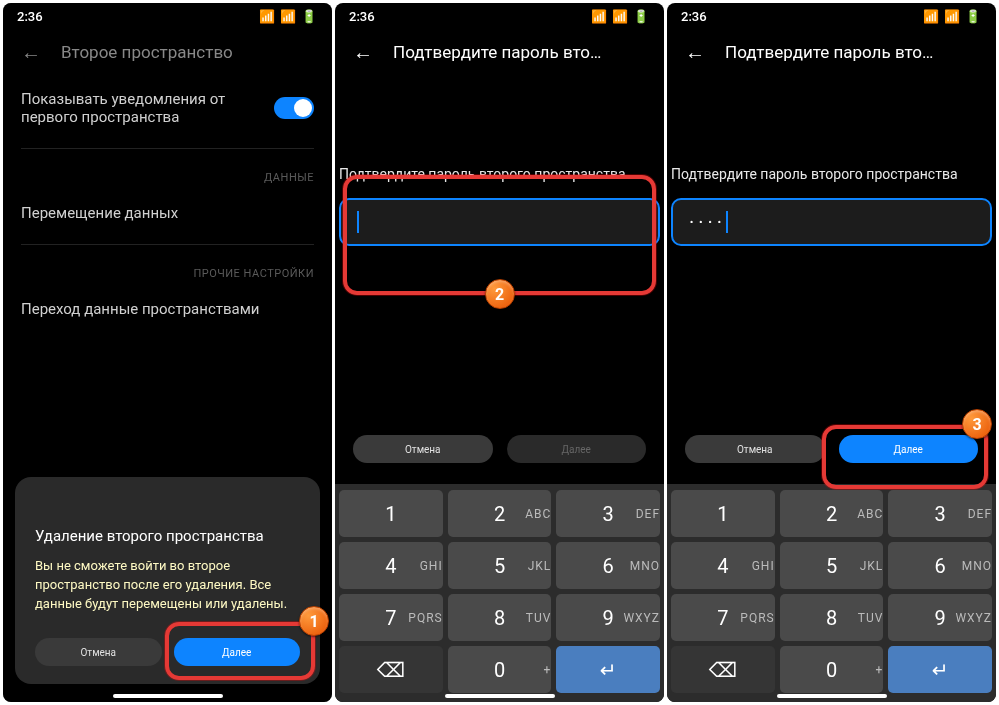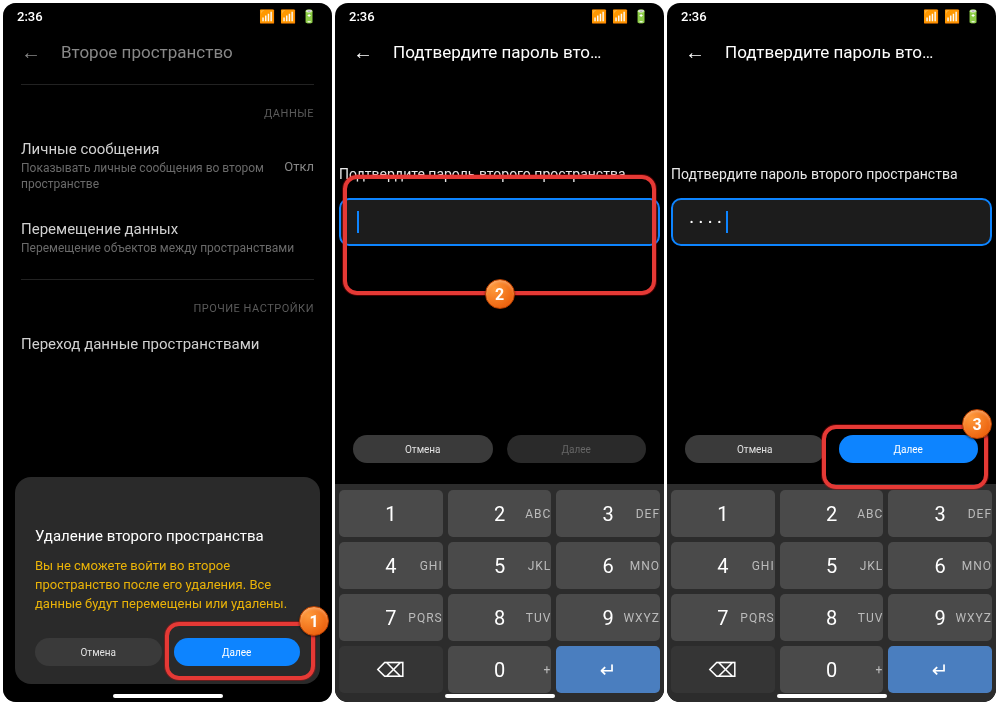--- a/index.html
+++ b/index.html
@@ -1,35 +1,35 @@
 <!DOCTYPE html>
 <html><head>
 <meta charset="utf-8">
 <style>
 * { margin:0; padding:0; box-sizing:border-box; font-family:-apple-system,Roboto,Arial,sans-serif; }
 body { background:#fff; width:999px; height:705px; display:flex; gap:3px; padding:3px; }
-.phone { flex:1; background:#000; position:relative; overflow:hidden; border-radius:13px; }
+.phone { flex:1; background:#000; position:relative; overflow:hidden; border-radius:8px; }
 .phone.dim::before { content:""; position:absolute; inset:0; background:rgba(0,0,0,.55); z-index:0; }
 .statusbar { display:flex; justify-content:space-between; align-items:center; padding:6px 14px 4px; color:#fff; font-size:13px; font-weight:500; position:relative; z-index:2; }
 .statusbar .icons { display:flex; gap:5px; align-items:center; }
 .sb-icon { display:inline-block; }
 .header { display:flex; align-items:center; gap:20px; padding:12px 18px; color:#fff; font-size:17px; position:relative; z-index:2; }
 .header .back { font-size:20px; cursor:pointer; }
 .p1 .header { color:#888; z-index:0; }
 .content { padding:0 18px; color:#a8a8a8; font-size:13.5px; position:relative; }
 .row { display:flex; justify-content:space-between; align-items:center; padding:14px 0; }
 .row-main { color:#d0d0d0; font-size:15px; }
 .row-sub { color:#6a6a6a; font-size:12px; margin-top:3px; line-height:1.3; }
 .toggle { width:40px; height:22px; background:#0d84ff; border-radius:11px; position:relative; }
 .toggle::after { content:""; position:absolute; right:2px; top:2px; width:18px; height:18px; background:#fff; border-radius:50%; }
 .section-label { color:#5a5a5a; font-size:11px; letter-spacing:.5px; margin:22px 0 6px;text-align:right; }
 .divider { height:1px; background:#222; margin:8px 0; }
 .dialog { position:absolute; left:12px; right:12px; bottom:18px; background:#2a2a2a; border-radius:16px; padding:22px 20px 18px; z-index:5; }
 .dialog-title { color:#fff; font-size:15px; margin-bottom:12px;margin-top:28px; }
-.dialog-body { color:#eab308; font-size:13px; line-height:1.45; margin-bottom:24px; }
+.dialog-body { color:#fef9c3; font-size:13px; line-height:1.45; margin-bottom:24px; }
 .btn-row { display:flex; gap:12px; }
 .btn { flex:1; height:28px; border:none; border-radius:22px; font-size:10px; cursor:pointer; display:flex; align-items:center; justify-content:center; }
 .btn-grey { background:#3a3a3a; color:#e0e0e0; }
 .btn-blue { background:#0d84ff; color:#fff; }
 .btn-disabled { background:#2a2a2a; color:#666; }
 .highlight { position:absolute; border:4px solid #e53935; border-radius:14px; z-index:10; pointer-events:none; box-shadow:0 0 0 1px rgba(255,0,0,.3); }
 .badge { position:absolute; width:30px; height:30px; border-radius:50%; background:radial-gradient(circle at 30% 30%,#ff9a3c,#e65100); color:#fff; font-weight:700; font-size:16px; display:flex; align-items:center; justify-content:center; z-index:11; border:1px solid #b84000; box-shadow:inset 0 2px 3px rgba(255,255,255,.3),0 1px 2px rgba(0,0,0,.6); }
 .passwrap { padding:0 4px; margin-top:90px; position:relative; z-index:3; }
 .passlabel { color:#e8e8e8; font-size:14px; margin-bottom:16px; }
 .passfield { height:48px; border:2px solid #0d84ff; border-radius:10px; background:#1c1c1c; display:flex; align-items:center; padding:0 16px; color:#fff; font-size:20px; letter-spacing:4px; }
@@ -57,33 +57,29 @@
       <span class="sb-icon">📶</span>
       <span class="sb-icon">📶</span>
       <span class="sb-icon">🔋</span>
     </div>
   </div>
   <div class="header p-offset">
     <span class="back">←</span>
     <span>Второе пространство</span>
   </div>
   <div class="content p-offset">
+    <div class="row">
+      <div class="row-main" style="max-width:220px">Показывать уведомления от первого пространства</div>
+      <div class="toggle"></div>
+    </div>
     <div class="divider"></div>
     <div class="section-label">ДАННЫЕ</div>
     <div class="row">
       <div>
-        <div class="row-main">Личные сообщения</div>
-        <div class="row-sub">Показывать личные сообщения во втором пространстве</div>
-      </div>
-      <span class="status-val">Откл</span>
-    </div>
-    <div class="row">
-      <div>
         <div class="row-main">Перемещение данных</div>
-        <div class="row-sub">Перемещение объектов между пространствами</div>
       </div>
     </div>
     <div class="divider"></div>
     <div class="section-label">ПРОЧИЕ НАСТРОЙКИ</div>
     <div class="row">
       <div class="row-main">Переход данные пространствами</div>
     </div>
   </div>
   <div class="dialog">
     <div class="dialog-title">Удаление второго пространства</div>

